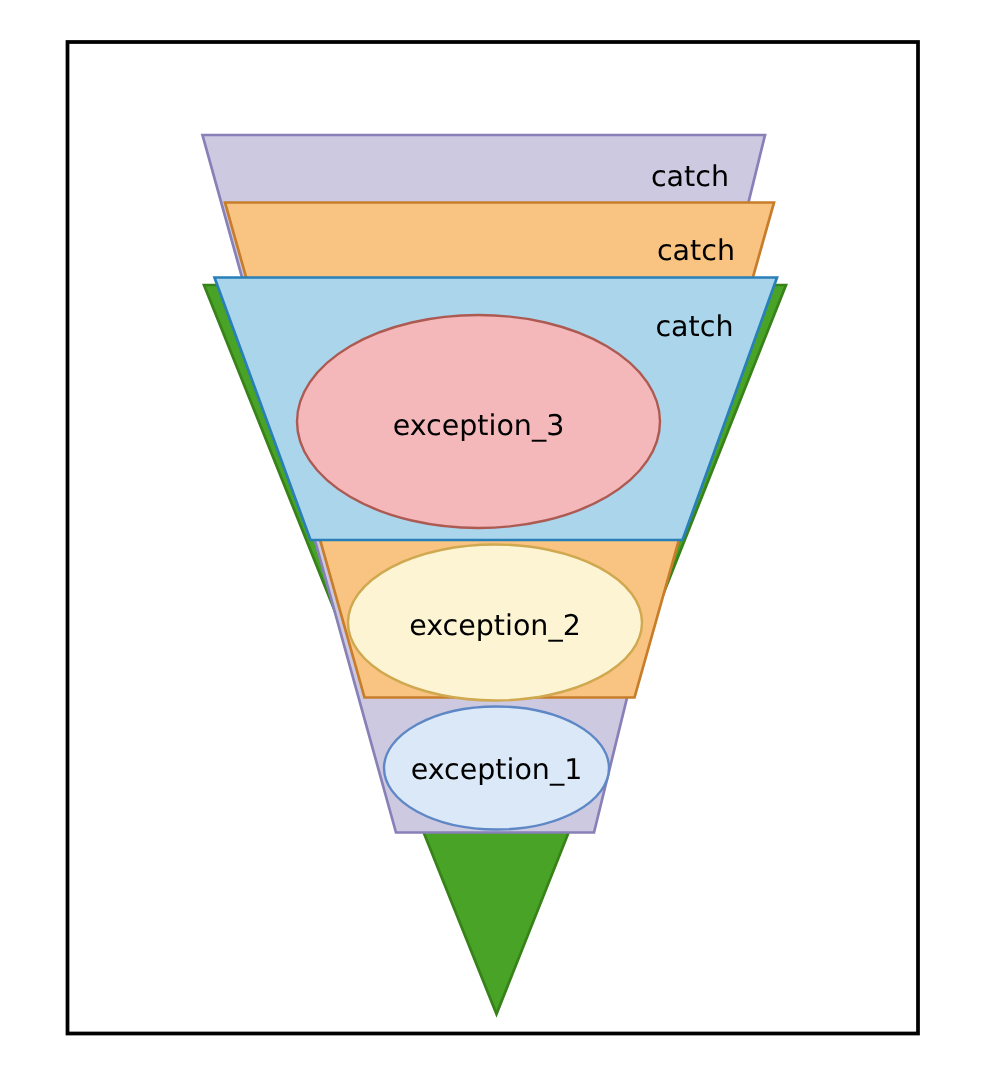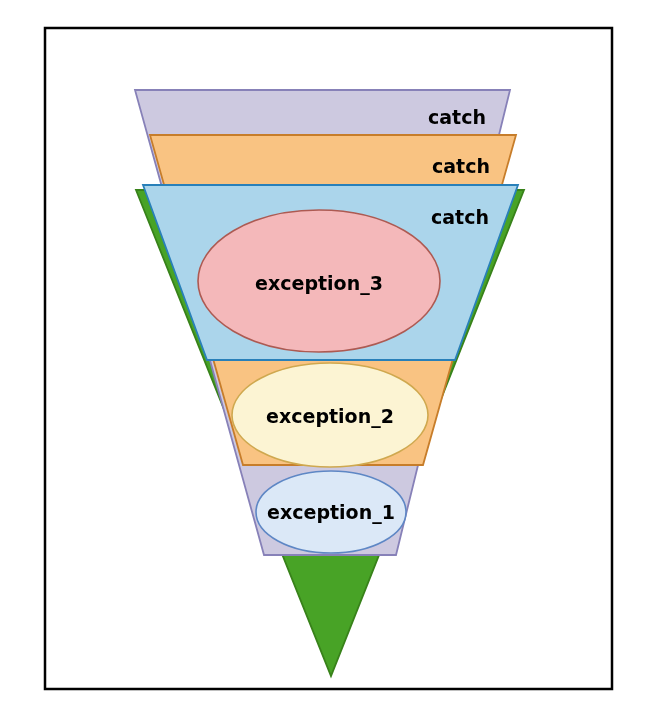--- a/index.html
+++ b/index.html
@@ -9,21 +9,20 @@
     width: 664px;
     height: 718px;
     overflow: hidden;
     font-family: "DejaVu Sans", sans-serif;
   }
   .canvas {
     position: relative;
     width: 664px;
     height: 718px;
     background: #ffffff;
-    font-weight: bold;
   }
   svg {
     display: block;
   }
   text {
     font-family: "DejaVu Sans", sans-serif;
     font-size: 19px;
   }
   .layer-shape {
     stroke-width: 1.8;

